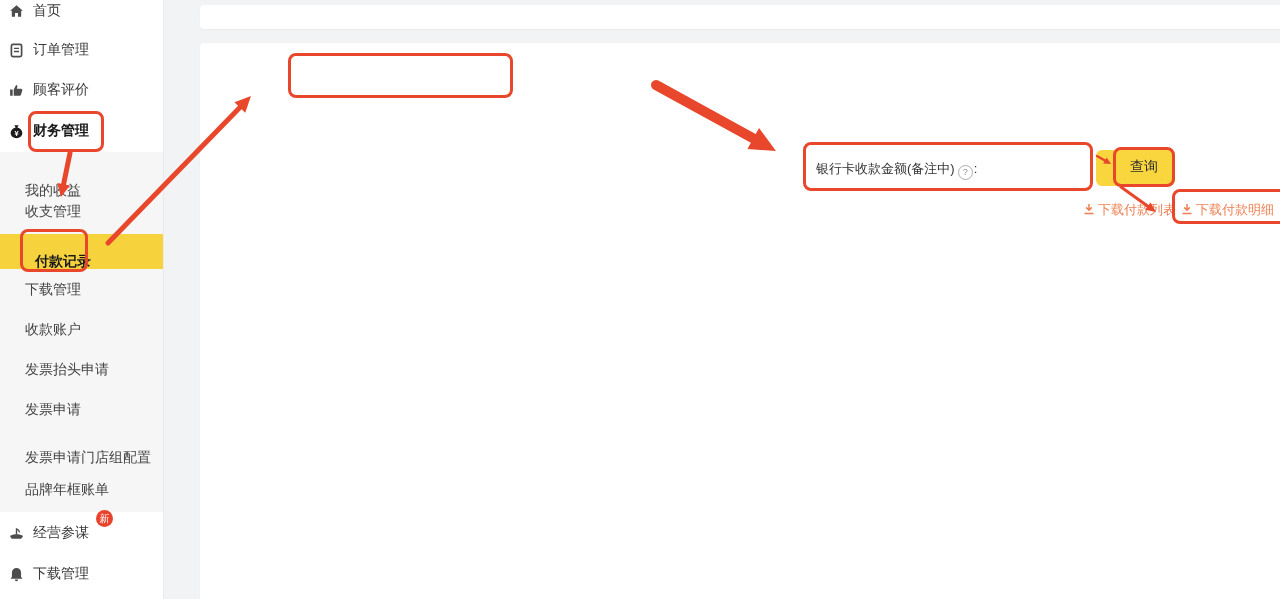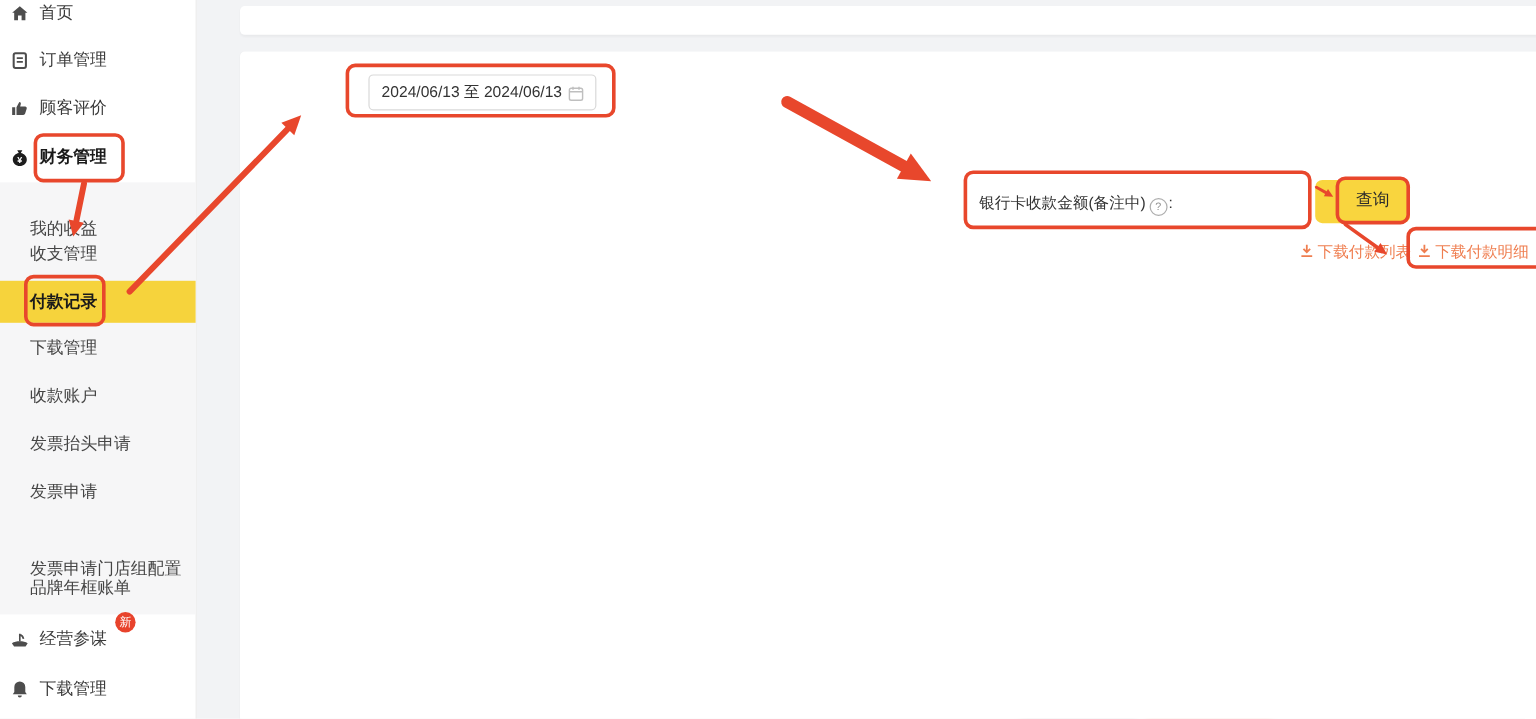--- a/index.html
+++ b/index.html
@@ -97,36 +97,36 @@
             </svg>
           </span>
           <span class="lbl">财务管理</span>
         </div>
         <div class="side-item sub" style="top: 161px; margin-top: 16px;">
           <span class="lbl">我的收益</span>
         </div>
         <div class="side-item sub" style="top: 198px;">
           <span class="lbl">收支管理</span>
         </div>
-        <div class="side-item sub bold" style="top: 238px;">
+        <div class="side-item sub bold" style="top: 248px; margin-left: 10px;">
           <span class="lbl">付款记录</span>
         </div>
         <div class="side-item sub" style="top: 276px;">
           <span class="lbl">下载管理</span>
         </div>
         <div class="side-item sub" style="top: 316px;">
           <span class="lbl">收款账户</span>
         </div>
         <div class="side-item sub" style="top: 356px; padding-left: 38px;">
           <span class="lbl">发票抬头申请</span>
         </div>
         <div class="side-item sub" style="top: 396px;">
           <span class="lbl">发票申请</span>
         </div>
-        <div class="side-item sub" style="top: 460px;">
+        <div class="side-item sub" style="top: 444px;">
           <span class="lbl">发票申请门店组配置</span>
         </div>
         <div class="side-item sub" style="top: 476px;">
           <span class="lbl">品牌年框账单</span>
         </div>
         <div class="side-item " style="top: 519px;">
           <span class="icon">
             <svg viewBox="0 0 16 16" width="17" height="17">
               <path d="M1.8 10.3 C5 8.3 11 8.3 14.2 10.3 L12.5 13 H3.5 Z" fill="#4d4d4d"></path>
               <path d="M8 3 V9 M8 3.6 C9.6 4.1 10.6 5.2 10.9 6.9" stroke="#4d4d4d" stroke-width="1.3" fill="none"></path>
@@ -145,29 +145,20 @@
           <span class="lbl">下载管理</span>
         </div>
       </div>
   </aside>
 
   <div class="topbar"></div>
 
   <div class="card"></div>
 
   <div class="flabel" style="left:218px;top:70px;">发起付款时间:</div>
-  <div class="fake-input" style="left:307px;top:62px;width:190px;z-index:3;">
-    <span>2024/06/13 至 2024/06/13</span>
-    <span style="position:absolute;right:9px;top:8px;">
-      <svg viewBox="0 0 14 14" width="14" height="14">
-          <rect x="1.5" y="2.5" width="11" height="10" rx="1.5" fill="none" stroke="#bfbfbf" stroke-width="1.2"></rect>
-          <path d="M1.5 5.5 h11 M4.5 1.2 v2.6 M9.5 1.2 v2.6" stroke="#bfbfbf" stroke-width="1.2" fill="none"></path>
-        </svg>
-    </span>
-  </div>
   <div id="quickbtns">
       <div class="qbtn" style="left: 511px; width: 36px;">今日</div>
       <div class="qbtn" style="left: 551px; width: 36px;">昨日</div>
       <div class="qbtn" style="left: 591px; width: 36px;">前日</div>
       <div class="qbtn" style="left: 633px; width: 39px;">上周</div>
       <div class="qbtn" style="left: 676px; width: 39px;">上月</div>
     </div>
 
   <div class="flabel" style="left:232px;top:116px;">业务类型:</div>
   <div class="fake-select" style="left:310px;top:108px;width:202px;">

